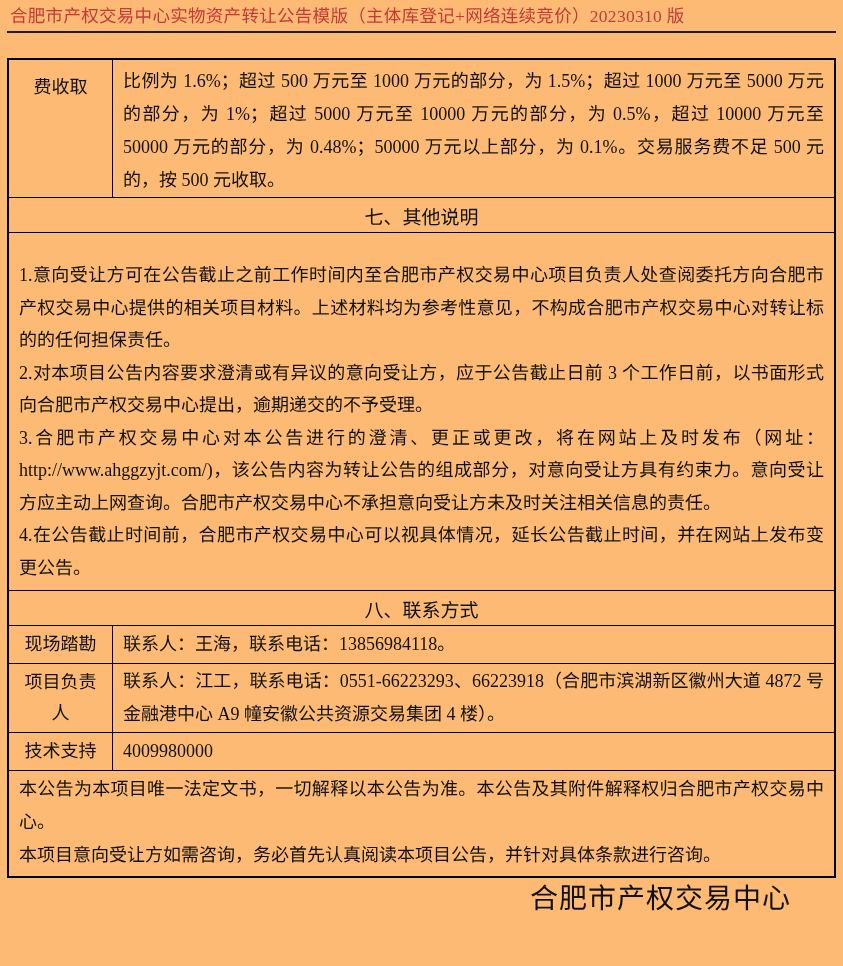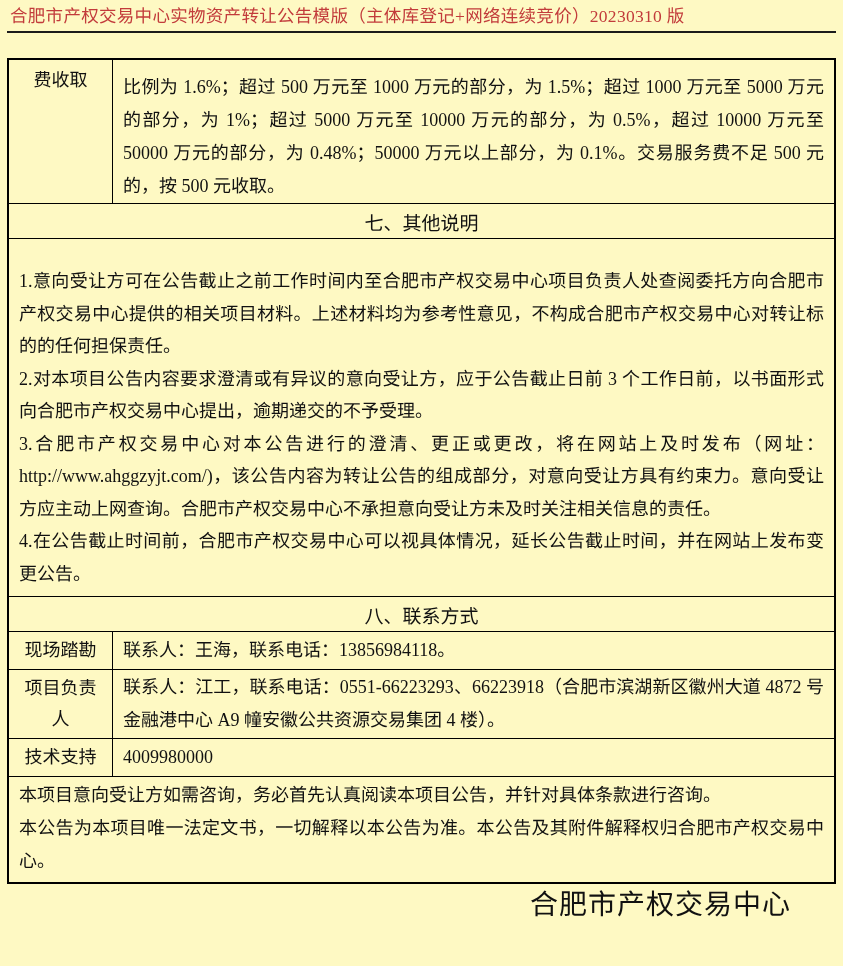--- a/index.html
+++ b/index.html
@@ -8,21 +8,21 @@
     width: 843px;
     height: 966px;
     font-family: "Liberation Serif", "DejaVu Serif", serif;
     color: #111111;
     overflow: hidden;
   }
   .page {
     position: relative;
     width: 843px;
     height: 966px;
-    background: #fef9c3;
+    background: #fdba74;
   }
 
   
   .doc-header { padding-top: 4px; }
   .doc-header-title {
     color: var(--header-red, #c23b3b);
     font-size: 17.5px;
     line-height: 24px;
     padding: 0 10px;
     letter-spacing: 0.3px;
@@ -62,22 +62,22 @@
     line-height: 33px;
     padding: 0 10px;
     text-align: justify;
     display: flex;
     flex-direction: column;
     justify-content: center;
   }
   .content-cell p, .notes-cell p, .footer-cell p { margin: 0; }
 
   .fee-row { min-height: 133px; }
-  .fee-row .label-cell { align-items: flex-start; padding-top: 5px; }
-  .fee-row .content-cell { justify-content: center; padding-top: 11px; }
+  .fee-row .label-cell { align-items: flex-start; padding-top: 12px; }
+  .fee-row .content-cell { justify-content: center; padding-top: 5px; }
 
   .section-title-row {
     min-height: 35px;
     align-items: center;
     justify-content: center;
     font-size: 19px;
     text-align: center;
   }
 
   .notes-row { min-height: 358px; align-items: flex-end; }
@@ -163,22 +163,22 @@
 
     <div class="row contact-row-4">
       <div class="label-cell">技术支持</div>
       <div class="content-cell">
         <p>4009980000</p>
       </div>
     </div>
 
     <div class="row footer-row">
       <div class="footer-cell">
+        <p>本公告为本项目唯一法定文书，一切解释以本公告为准。本公告及其附件解释权归合肥市产权交易中心。</p>
         <p>本项目意向受让方如需咨询，务必首先认真阅读本项目公告，并针对具体条款进行咨询。</p>
-        <p>本公告为本项目唯一法定文书，一切解释以本公告为准。本公告及其附件解释权归合肥市产权交易中心。</p>
       </div>
     </div>
 
   </div>
 
   <div class="signature">合肥市产权交易中心</div>
 
 </div>
 
 </body></html>

